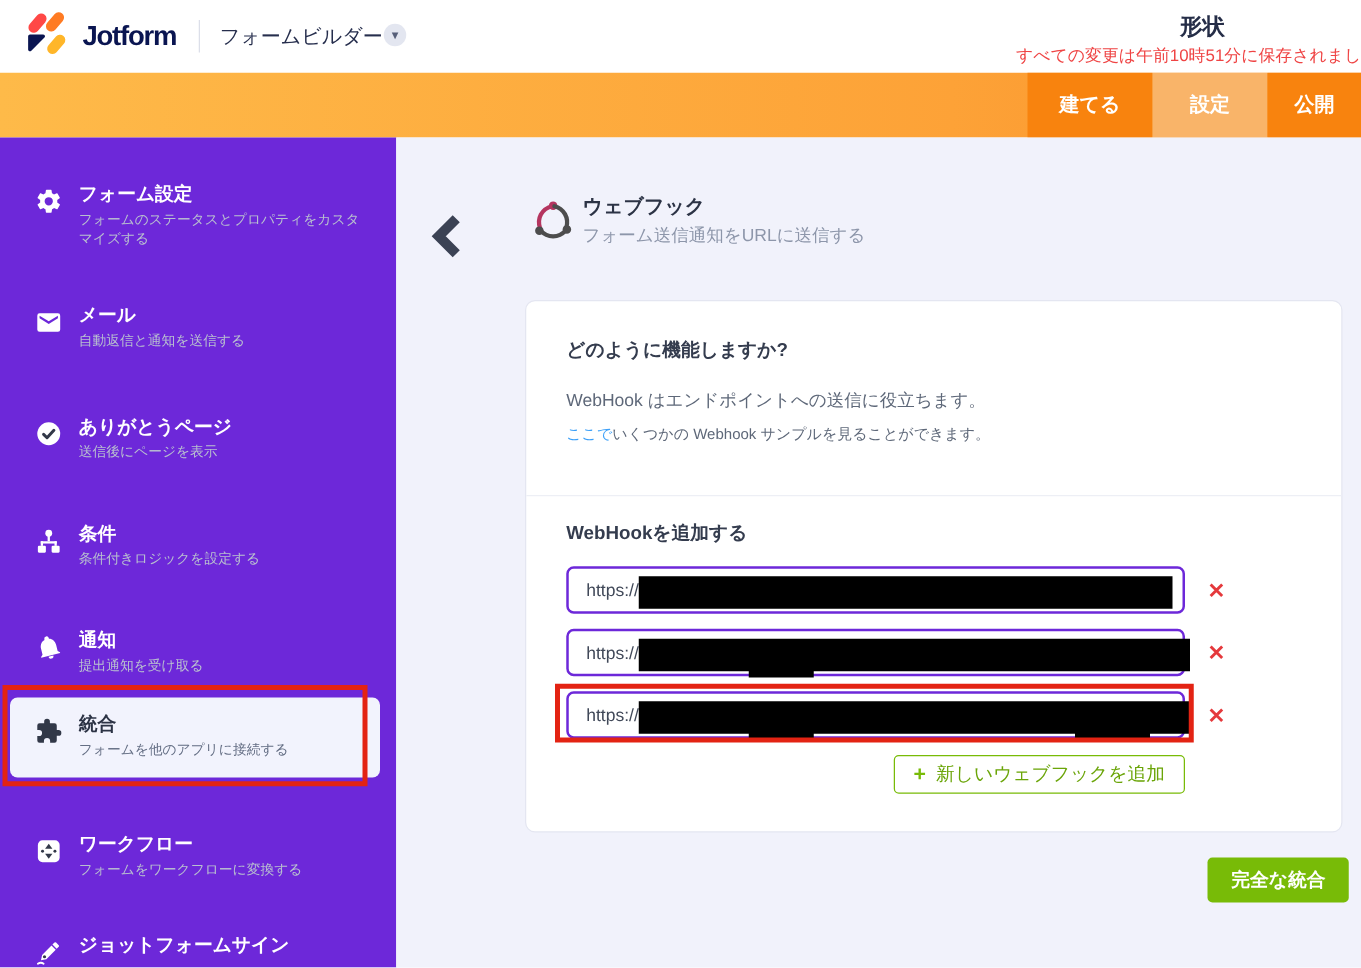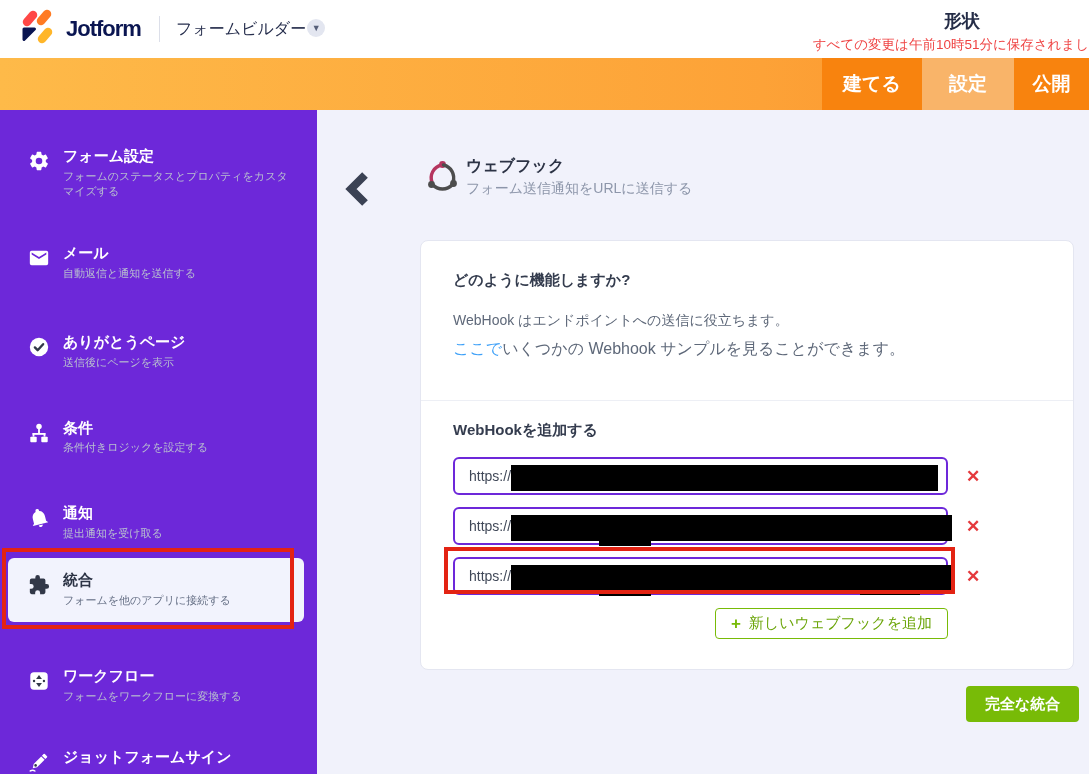--- a/index.html
+++ b/index.html
@@ -17,21 +17,21 @@
   .hdr-divider { width:1px; height:26px; background:#dcdfe9; margin:0 16px 0 18px; }
   .builder-menu { display:flex; align-items:flex-start; gap:1px; cursor:pointer; }
   .builder-menu-label { font-size:16px; color:#262e4d; }
   .chev-badge { width:18px; height:18px; border-radius:50%; background:#e3e6f0; display:flex; align-items:center; justify-content:center; font-size:9px; color:#565f79; }
   .form-title { position:absolute; top:9px; right:109px; font-size:18px; font-weight:700; color:#252d47; white-space:nowrap; }
   .save-status { position:absolute; top:36px; right:0px; font-size:13.5px; color:#ef4444; white-space:nowrap; }
 
   
   .orange-bar { height:52px; display:flex; background:linear-gradient(90deg,#feba49 0%, #fda237 70%, #f9912a 100%); }
   .orange-spacer { flex:1; }
-  .tab { display:flex; align-items:center; justify-content:center; color:#fff; font-size:19px; font-weight:700; cursor:pointer; }
+  .tab { display:flex; align-items:center; justify-content:center; color:#fff; font-size:16px; font-weight:700; cursor:pointer; }
   .tab-build { width:100px; background:#f8830e; }
   .tab-settings { width:92px; background:#f9b469; }
   .tab-publish { width:75px; background:#f8830e; }
 
   
   .layout { display:flex; height:664px; }
 
   
   .sidebar { width:317px; background:#6d28d9; padding-top:26px; flex-shrink:0; overflow:hidden; }
   .side-item { display:flex; gap:13px; padding:11px 10px 11px 20px; margin:0 13px 22px 8px; border-radius:6px; cursor:pointer; }
@@ -53,21 +53,21 @@
   .main { flex:1; background:#f1f2fb; position:relative; }
   .back-btn { position:absolute; left:27px; top:60px; width:26px; height:38px; cursor:pointer; }
   .app-header { position:absolute; left:106px; top:46px; display:flex; gap:5px; align-items:flex-start; }
   .app-icon { width:38px; height:40px; }
   .app-title { font-size:16px; font-weight:700; color:#2c3345; line-height:1.3; }
   .app-sub { font-size:14px; color:#8d96aa; margin-top:3px; }
 
   .card { position:absolute; left:103px; top:130px; width:654px; background:#ffffff; border:1px solid #e4e6f1; border-radius:8px; padding:30px 32px; }
   .help-heading { font-size:15px; font-weight:700; color:#343c4e; }
   .help-p1 { font-size:14px; color:#5e6879; margin-top:22px; }
-  .help-p2 { font-size:16px; color:#5e6879; margin-top:9px; }
+  .help-p2 { font-size:12px; color:#5e6879; margin-top:9px; }
   .link { color:#3da0f8; cursor:pointer; }
   .card hr { border:none; border-top:1px solid #edeff5; margin:40px -32px 20px; }
   .add-heading { font-size:15px; font-weight:700; color:#343c4e; }
 
   .hook-rows { margin-top:17px; width:529px; }
   .hook-row { display:flex; align-items:center; margin-bottom:12px; }
   .hook-input { position:relative; width:495px; height:38px; background:#fff; border:2px solid #6d28d9; border-radius:6px; display:flex; align-items:center; padding-left:14px; }
   .scheme { font-size:14px; color:#404858; }
   .redaction { position:absolute; top:6px; left:56px; height:26px; background:#000; }
   .row1 .redaction { width:427px; }

